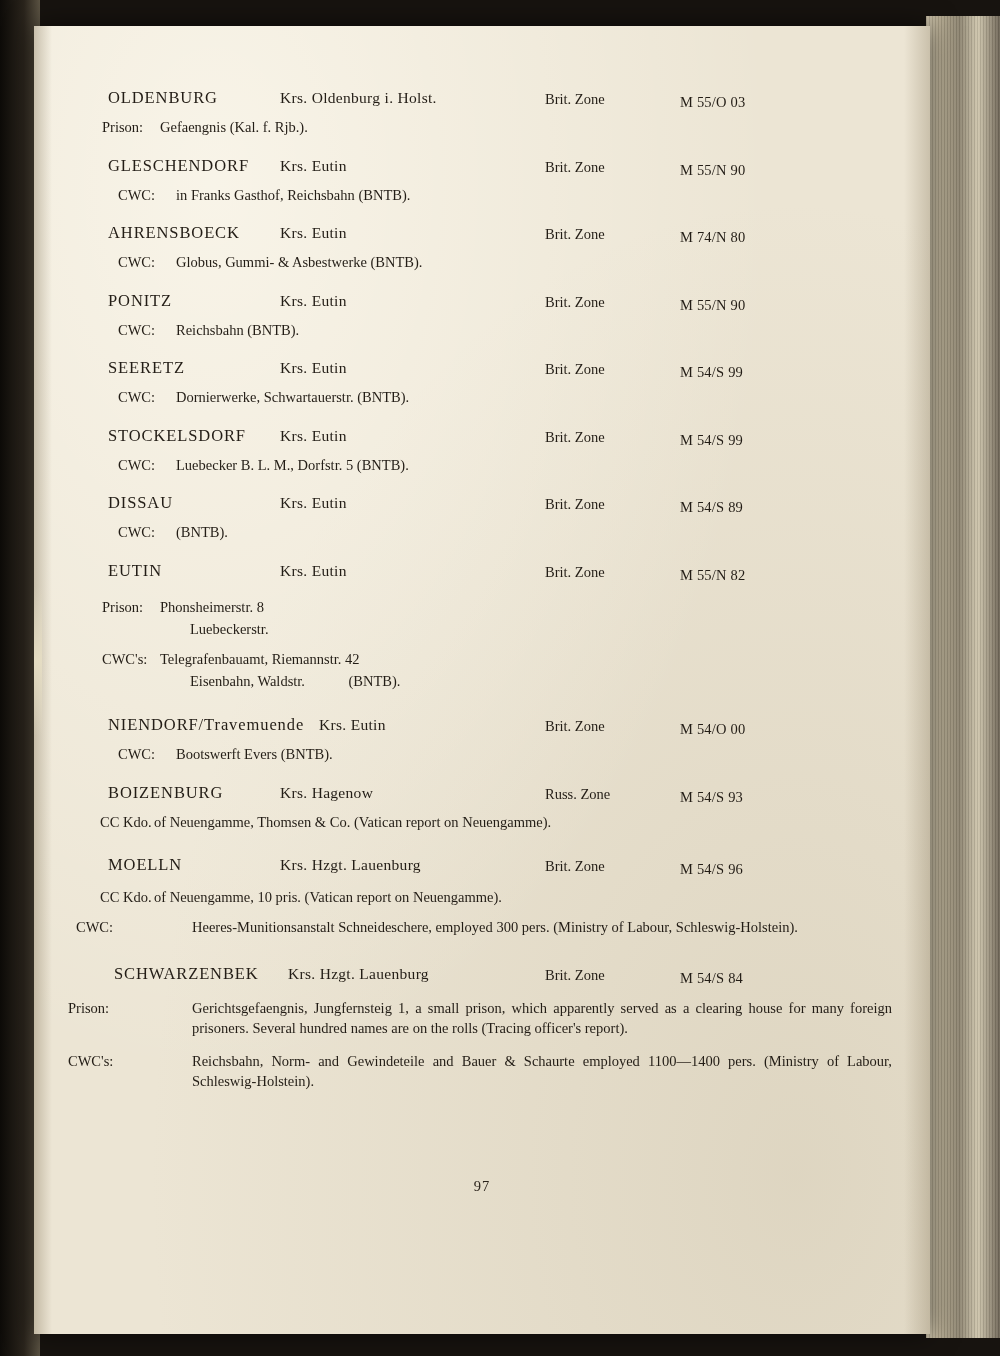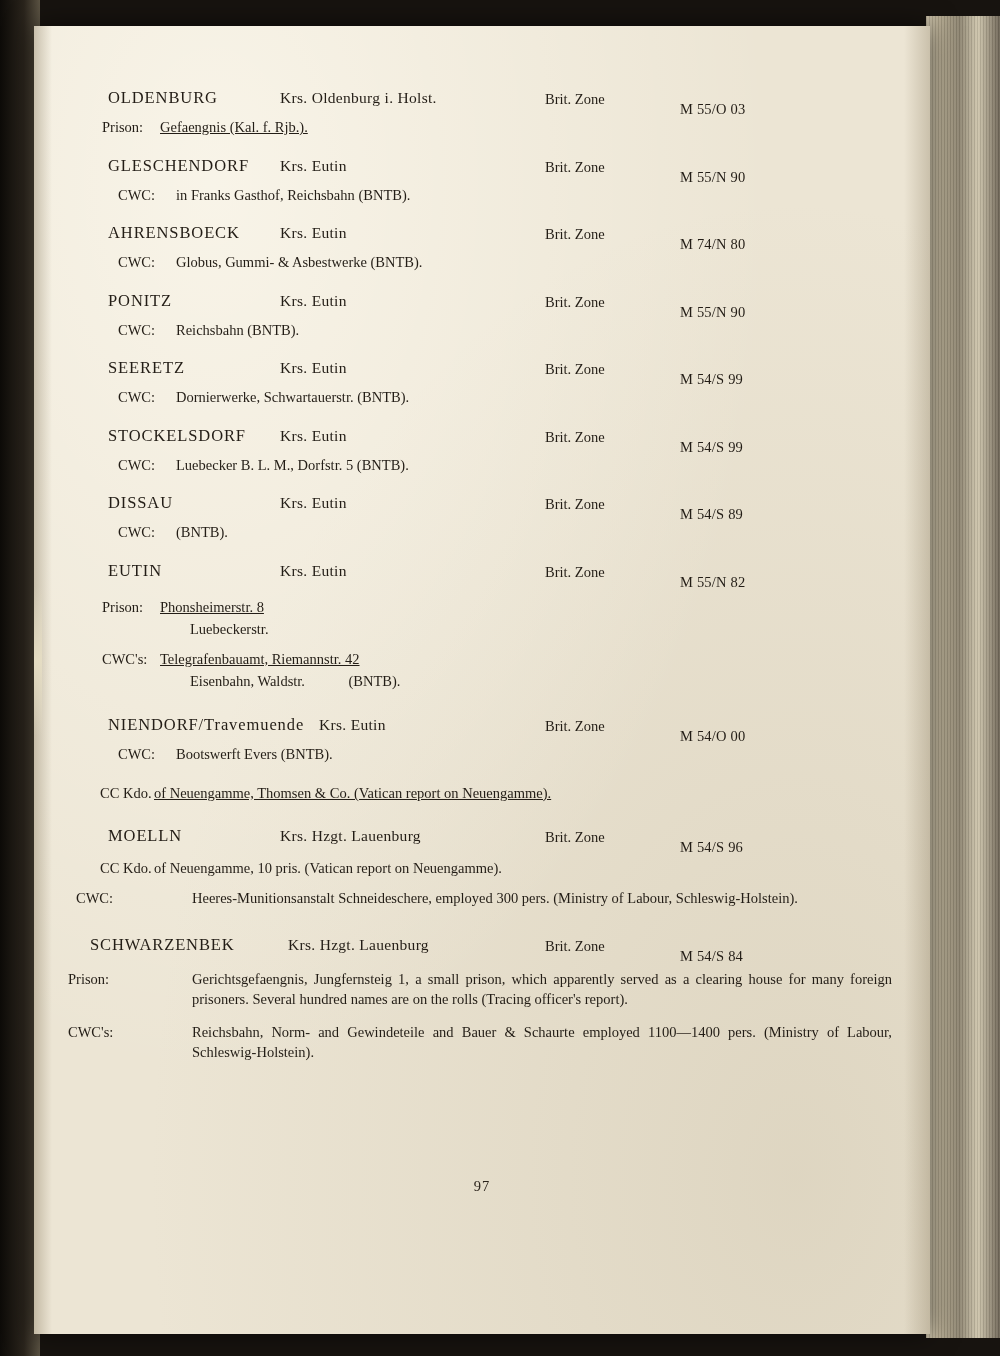--- a/index.html
+++ b/index.html
@@ -87,37 +87,37 @@
   }
   .zone {
     position: absolute;
     left: 473px;
     top: 3px;
     font-size: 14.5px;
   }
   .mapref {
     position: absolute;
     left: 608px;
-    top: 13px;
+    top: 6px;
     font-size: 14.5px;
     letter-spacing: 0.2px;
     text-align: center;
   }
   .detail {
     position: relative;
     font-size: 14.5px;
     line-height: 1.42;
     margin-top: 3px;
   }
   .detail .lbl {
     display: inline-block;
     min-width: 58px;
   }
   .d-indent-3 { padding-left: 46px; }
-  .d-indent-4 { padding-left: 30px; text-decoration: underline; }
+  .d-indent-4 { padding-left: 30px; }
   .d-hang {
     padding-left: 62px;
     text-indent: -62px;
   }
   .sub-line {
     padding-left: 118px;
   }
   .sub-line-2 {
     padding-left: 118px;
   }
@@ -265,20 +265,26 @@
           <span class="kreis" style="left:247px;">Krs. Eutin</span>
           <span class="zone">Brit. Zone</span>
           <span class="mapref">M 54/O 00</span>
         </div>
         <div class="detail d-indent-3">
           <span class="lbl">CWC:</span><span>Bootswerft Evers (BNTB).</span>
         </div>
       </div>
 
       <div class="entry" style="margin-bottom:22px;">
+        <div class="entry-head">
+          <span class="place">BOIZENBURG</span>
+          <span class="kreis">Krs. Hagenow</span>
+          <span class="zone">Russ. Zone</span>
+          <span class="mapref">M 54/S 93</span>
+        </div>
         <div class="detail d-indent-4" style="padding-left:28px;">
           <span class="lbl" style="min-width:54px;">CC Kdo.</span><span>of Neuengamme, Thomsen &amp; Co. (Vatican report on Neuengamme).</span>
         </div>
       </div>
 
       <div class="entry" style="margin-bottom:22px;">
         <div class="entry-head">
           <span class="place">MOELLN</span>
           <span class="kreis">Krs. Hzgt. Lauenburg</span>
           <span class="zone">Brit. Zone</span>
@@ -287,21 +293,21 @@
         <div class="detail" style="padding-left:28px; margin-top:6px;">
           <span class="lbl" style="min-width:54px;">CC Kdo.</span><span>of Neuengamme, 10 pris. (Vatican report on Neuengamme).</span>
         </div>
         <div class="detail d-hang justify" style="margin-top:10px; padding-left:120px; text-indent:-58px; margin-left:0;">
           <span class="lbl" style="min-width:58px;">CWC:</span><span>Heeres-Munitionsanstalt Schneideschere, employed 300 pers. (Ministry of Labour, Schleswig-Holstein).</span>
         </div>
       </div>
 
       <div class="entry" style="margin-top:26px;">
         <div class="entry-head">
-          <span class="place" style="left:18px;">SCHWARZENBEK</span>
+          <span class="place" style="left:42px;">SCHWARZENBEK</span>
           <span class="kreis" style="left:216px;">Krs. Hzgt. Lauenburg</span>
           <span class="zone">Brit. Zone</span>
           <span class="mapref">M 54/S 84</span>
         </div>
         <div class="detail justify" style="margin-top:8px; padding-left:120px; text-indent:-62px;">
           <span class="lbl" style="min-width:62px;">Prison:</span><span>Gerichtsgefaengnis, Jungfernsteig 1, a small prison, which apparently served as a clearing house for many foreign prisoners. Several hundred names are on the rolls (Tracing officer's report).</span>
         </div>
         <div class="detail justify" style="margin-top:12px; padding-left:120px; text-indent:-62px;">
           <span class="lbl" style="min-width:62px;">CWC's:</span><span>Reichsbahn, Norm- and Gewindeteile and Bauer &amp; Schaurte employed 1100—1400 pers. (Ministry of Labour, Schleswig-Holstein).</span>
         </div>

